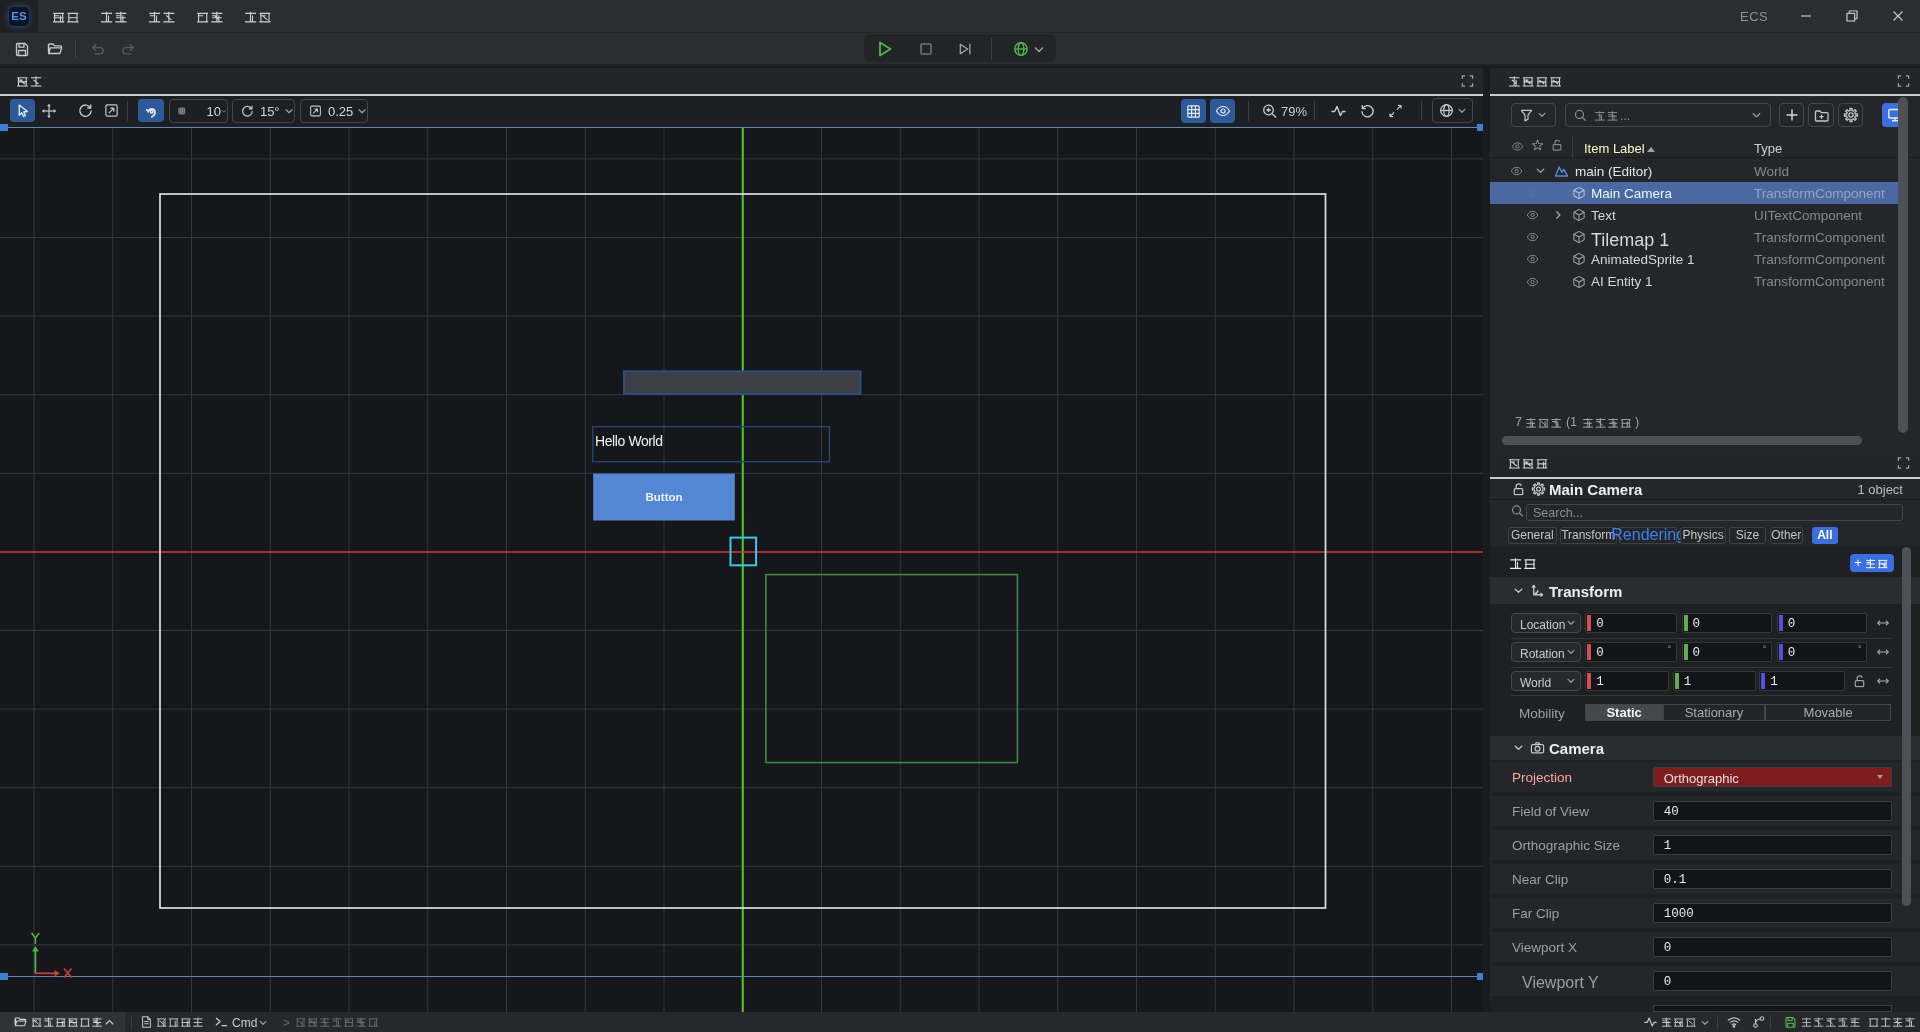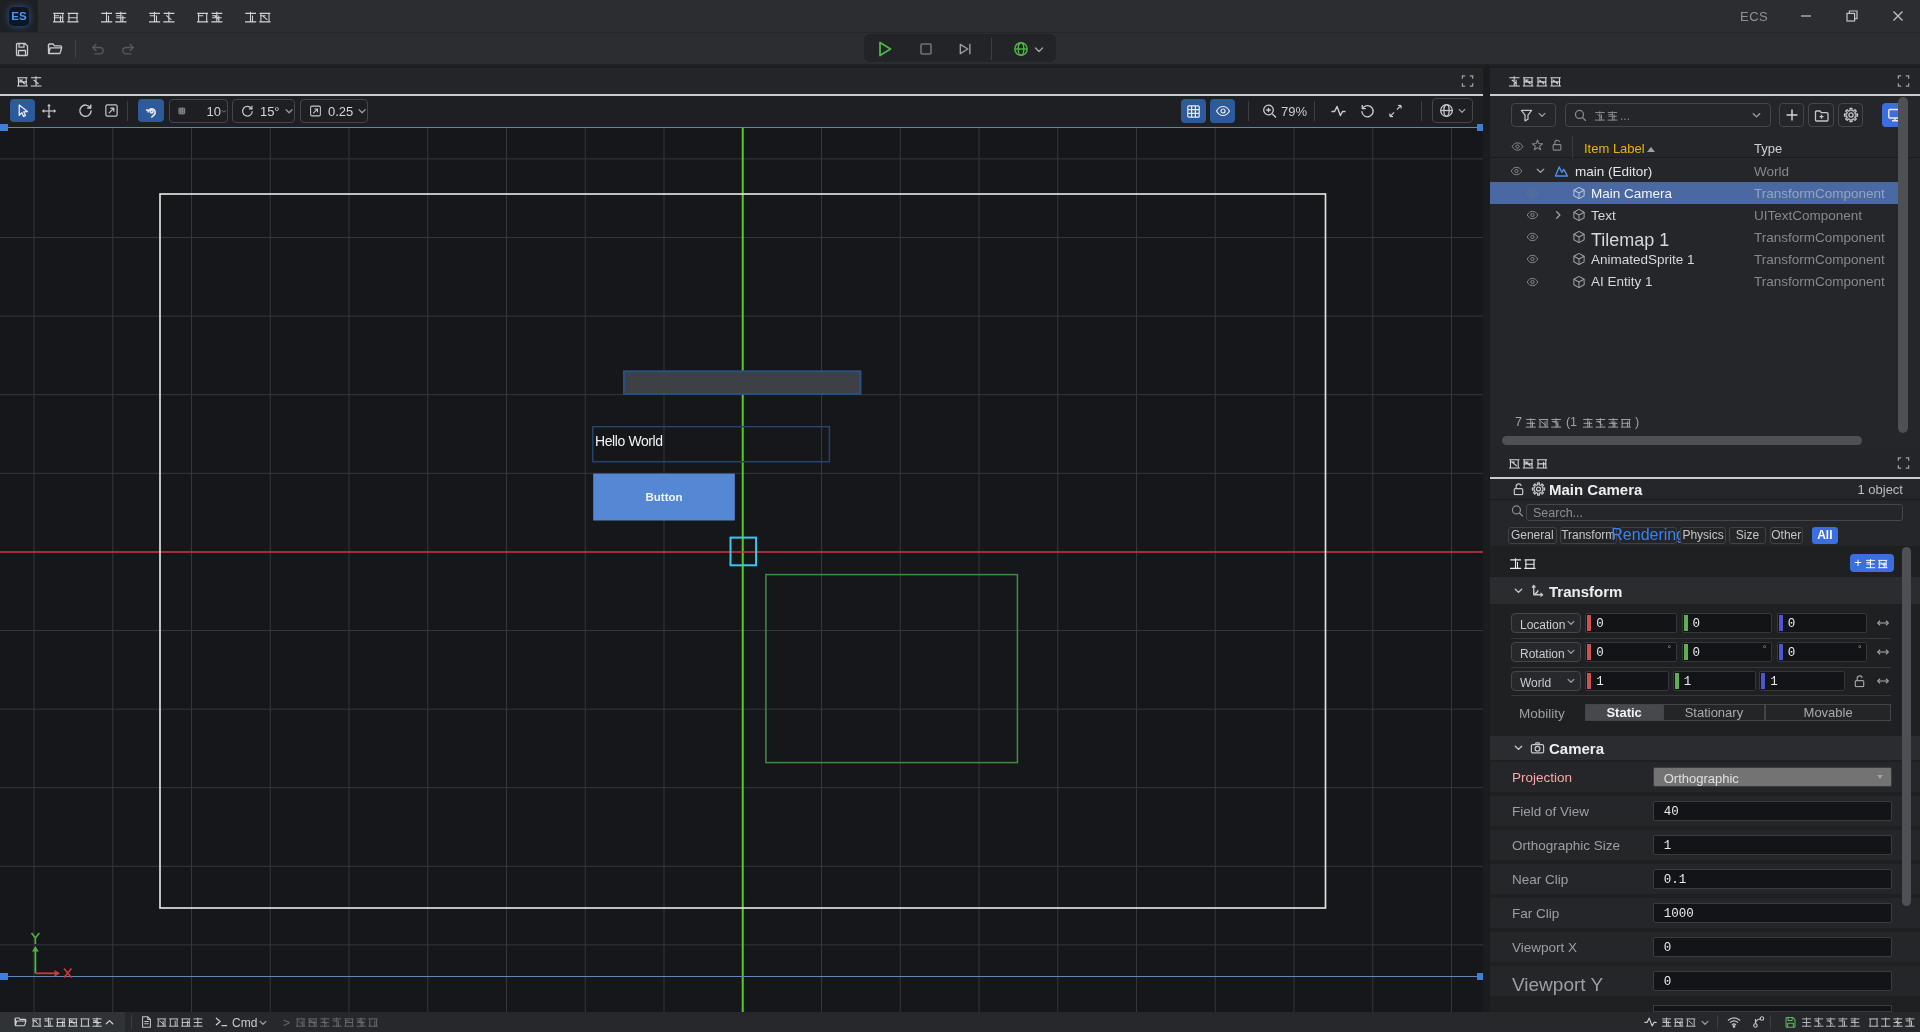--- a/index.html
+++ b/index.html
@@ -433,21 +433,21 @@
     </div>
 <div class="abs" style="left:61px;top:71px">
       <svg width="12" height="12" viewBox="0 0 14 14" style="display:block">
         <g stroke="#85898f" stroke-width="1.3" fill="none">
 <rect x="2.5" y="6.5" width="9" height="6.5" rx="1"></rect>
 <path d="M4.5 6.5 V4.5 a2.8 2.8 0 0 1 5.5-.9"></path>
         </g>
       </svg>
     </div>
 <div class="abs" style="left:82px;top:68px;width:1px;height:22px;background:#393b3f"></div>
-<div class="abs" style="left:94px;top:73px;color:#eab308;font-size:13px">Item Label</div>
+<div class="abs" style="left:94px;top:73px;color:#fef9c3;font-size:13px">Item Label</div>
 <div class="abs" style="left:157px;top:79px;width:0;height:0;border-left:4px solid transparent;border-right:4px solid transparent;border-bottom:5px solid #9da1a7"></div>
 <div class="abs" style="left:264px;top:73px;color:#cdd0d4;font-size:13px">Type</div>
 <div class="abs" style="left:0;top:92px;width:430px;height:22px"></div>
 <div style="position:absolute;left:20px;top:103px;transform:translateY(-50%);">
       <svg width="13" height="13" viewBox="0 0 16 15" style="display:block">
         <g stroke="#85898f" stroke-width="1.2" fill="none">
 <path d="M1.5 7.5 C3.2 4.4 5.4 3 8 3 s4.8 1.4 6.5 4.5 C12.8 10.6 10.6 12 8 12 s-4.8-1.4-6.5-4.5z"></path>
 <circle cx="8" cy="7.5" r="2"></circle>
         </g>
       </svg>
@@ -801,21 +801,21 @@
         <g stroke="#c3c6ca" stroke-width="1.3" fill="none" stroke-linejoin="round">
 <rect x="1.5" y="3.8" width="13" height="9" rx="1.5"></rect>
 <path d="M5.5 3.8 L6.5 2 h3 l1 1.8"></path>
           <circle cx="8" cy="8.3" r="2.6"></circle>
         </g>
       </svg>
     </div>
 <div class="abs" style="left:59px;top:290px;color:#eceef0;font-size:15px;font-weight:bold">Camera</div>
 <div class="abs" style="left:0;top:312px;width:430px;height:30px;background:#25262a"></div>
 <div class="abs" style="left:22px;top:319.5px;color:#fca5a5;font-size:13.5px">Projection</div>
-<div class="abs" style="left:162.7px;top:317px;width:239px;height:20px;background:#737373;
+<div class="abs" style="left:162.7px;top:317px;width:239px;height:20px;background:#7f1d1d;
 border:1px solid #3a3c40;border-radius:2px">
       <span style="position:absolute;left:10px;top:2.5px;color:#dde0e3;font-size:13px">Orthographic</span>
 <span style="position:absolute;right:8px;top:7px;width:0;height:0;border-left:3.5px solid transparent;border-right:3.5px solid transparent;border-top:4.5px solid #9da1a7"></span>
     </div>
 <div class="abs" style="left:0;top:346px;width:430px;height:30px;background:#25262a"></div>
 <div class="abs" style="left:22px;top:353.5px;color:#9b9fa5;font-size:13.5px">Field of View</div>
 <div class="abs" style="left:162.7px;top:351px;width:239px;height:20px;background:#131417;
 border:1px solid #3a3c40;border-radius:2px">
       <span class="mono" style="position:absolute;left:10px;top:3px;color:#e8eaec;font-size:12.5px">40</span>
     </div>
@@ -837,21 +837,21 @@
 border:1px solid #3a3c40;border-radius:2px">
       <span class="mono" style="position:absolute;left:10px;top:3px;color:#e8eaec;font-size:12.5px">1000</span>
     </div>
 <div class="abs" style="left:0;top:482px;width:430px;height:30px;background:#25262a"></div>
 <div class="abs" style="left:22px;top:489.5px;color:#9b9fa5;font-size:13.5px">Viewport X</div>
 <div class="abs" style="left:162.7px;top:487px;width:239px;height:20px;background:#131417;
 border:1px solid #3a3c40;border-radius:2px">
       <span class="mono" style="position:absolute;left:10px;top:3px;color:#e8eaec;font-size:12.5px">0</span>
     </div>
 <div class="abs" style="left:0;top:516px;width:430px;height:30px;background:#25262a"></div>
-<div class="abs" style="left:22px;top:523.5px;color:#9b9fa5;font-size:19px">Viewport Y</div>
+<div class="abs" style="left:32px;top:523.5px;color:#9b9fa5;font-size:16px">Viewport Y</div>
 <div class="abs" style="left:162.7px;top:521px;width:239px;height:20px;background:#131417;
 border:1px solid #3a3c40;border-radius:2px">
       <span class="mono" style="position:absolute;left:10px;top:3px;color:#e8eaec;font-size:12.5px">0</span>
     </div>
 <div class="abs" style="left:162.7px;top:555px;width:239px;height:7px;background:#131417;border:1px solid #3a3c40"></div>
 <div class="abs" style="left:412px;top:97px;width:9px;height:359px;border-radius:5px;background:#4d5055"></div>
 </div>
 <div class="abs" style="left:0;top:1012px;width:1920px;height:20px;background:#26282b">
 <div class="abs" style="left:0;top:0;width:125px;height:20px;background:#303336"></div>
 <div style="position:absolute;left:14px;top:10px;transform:translateY(-50%);">

